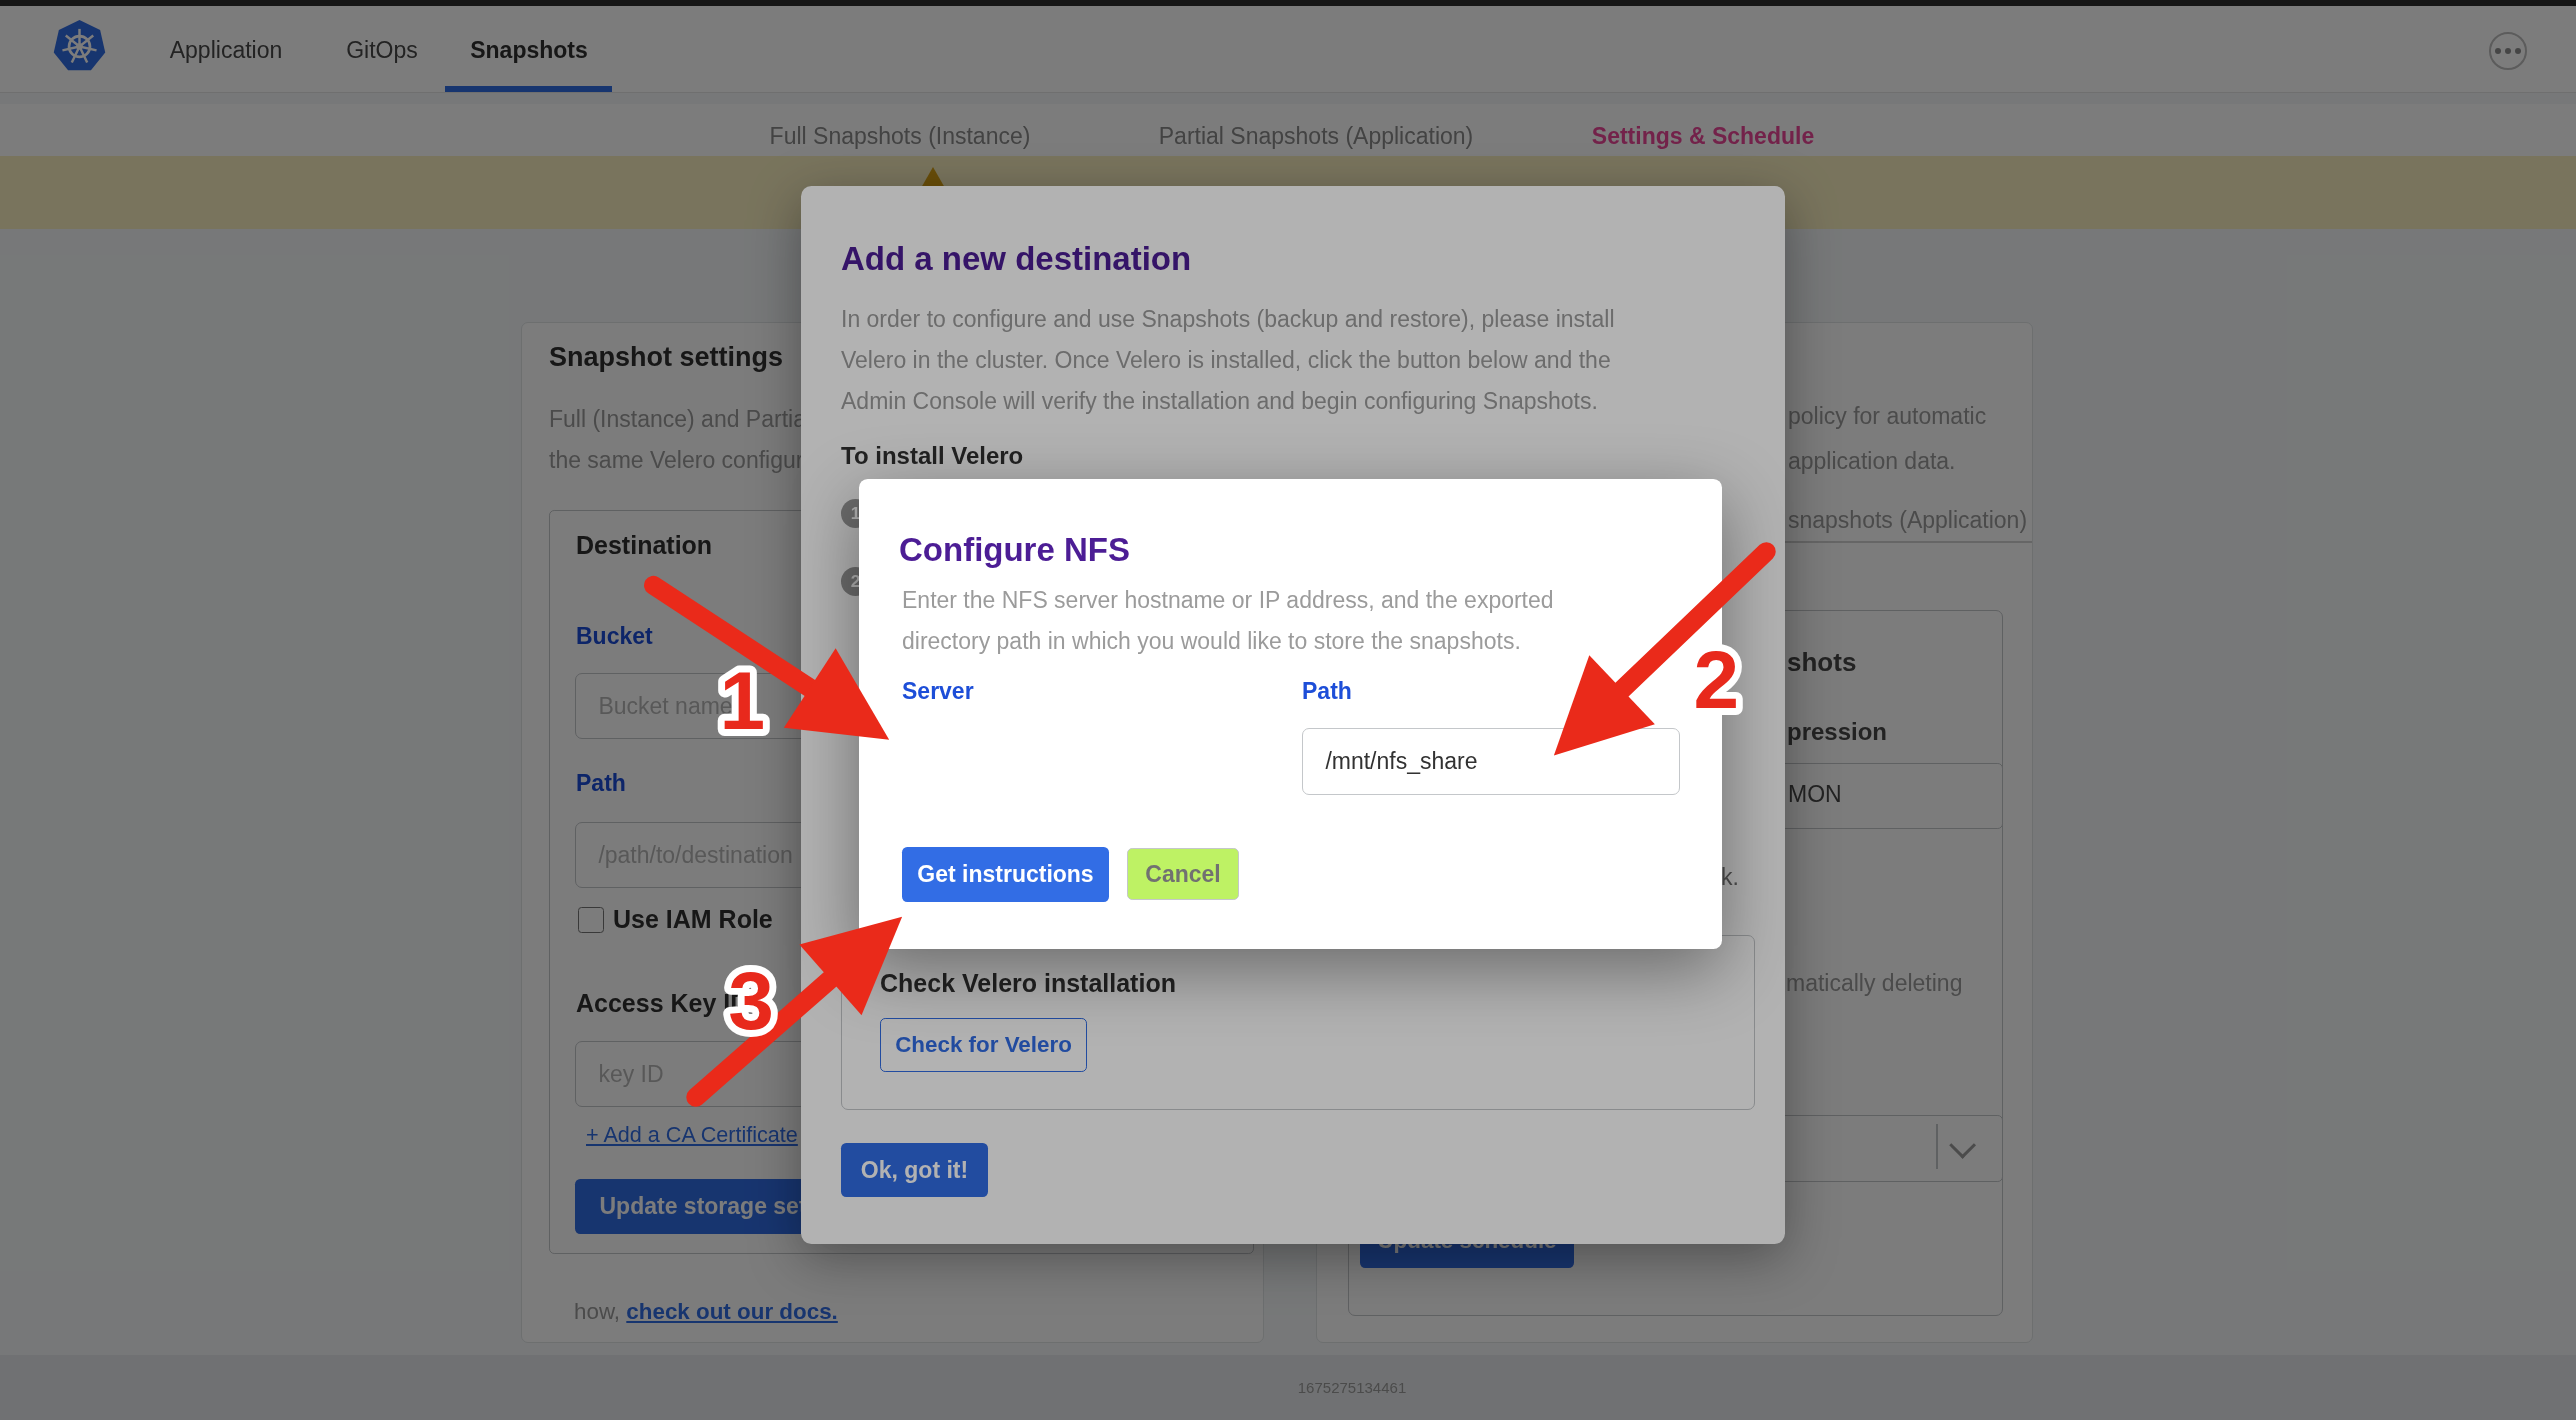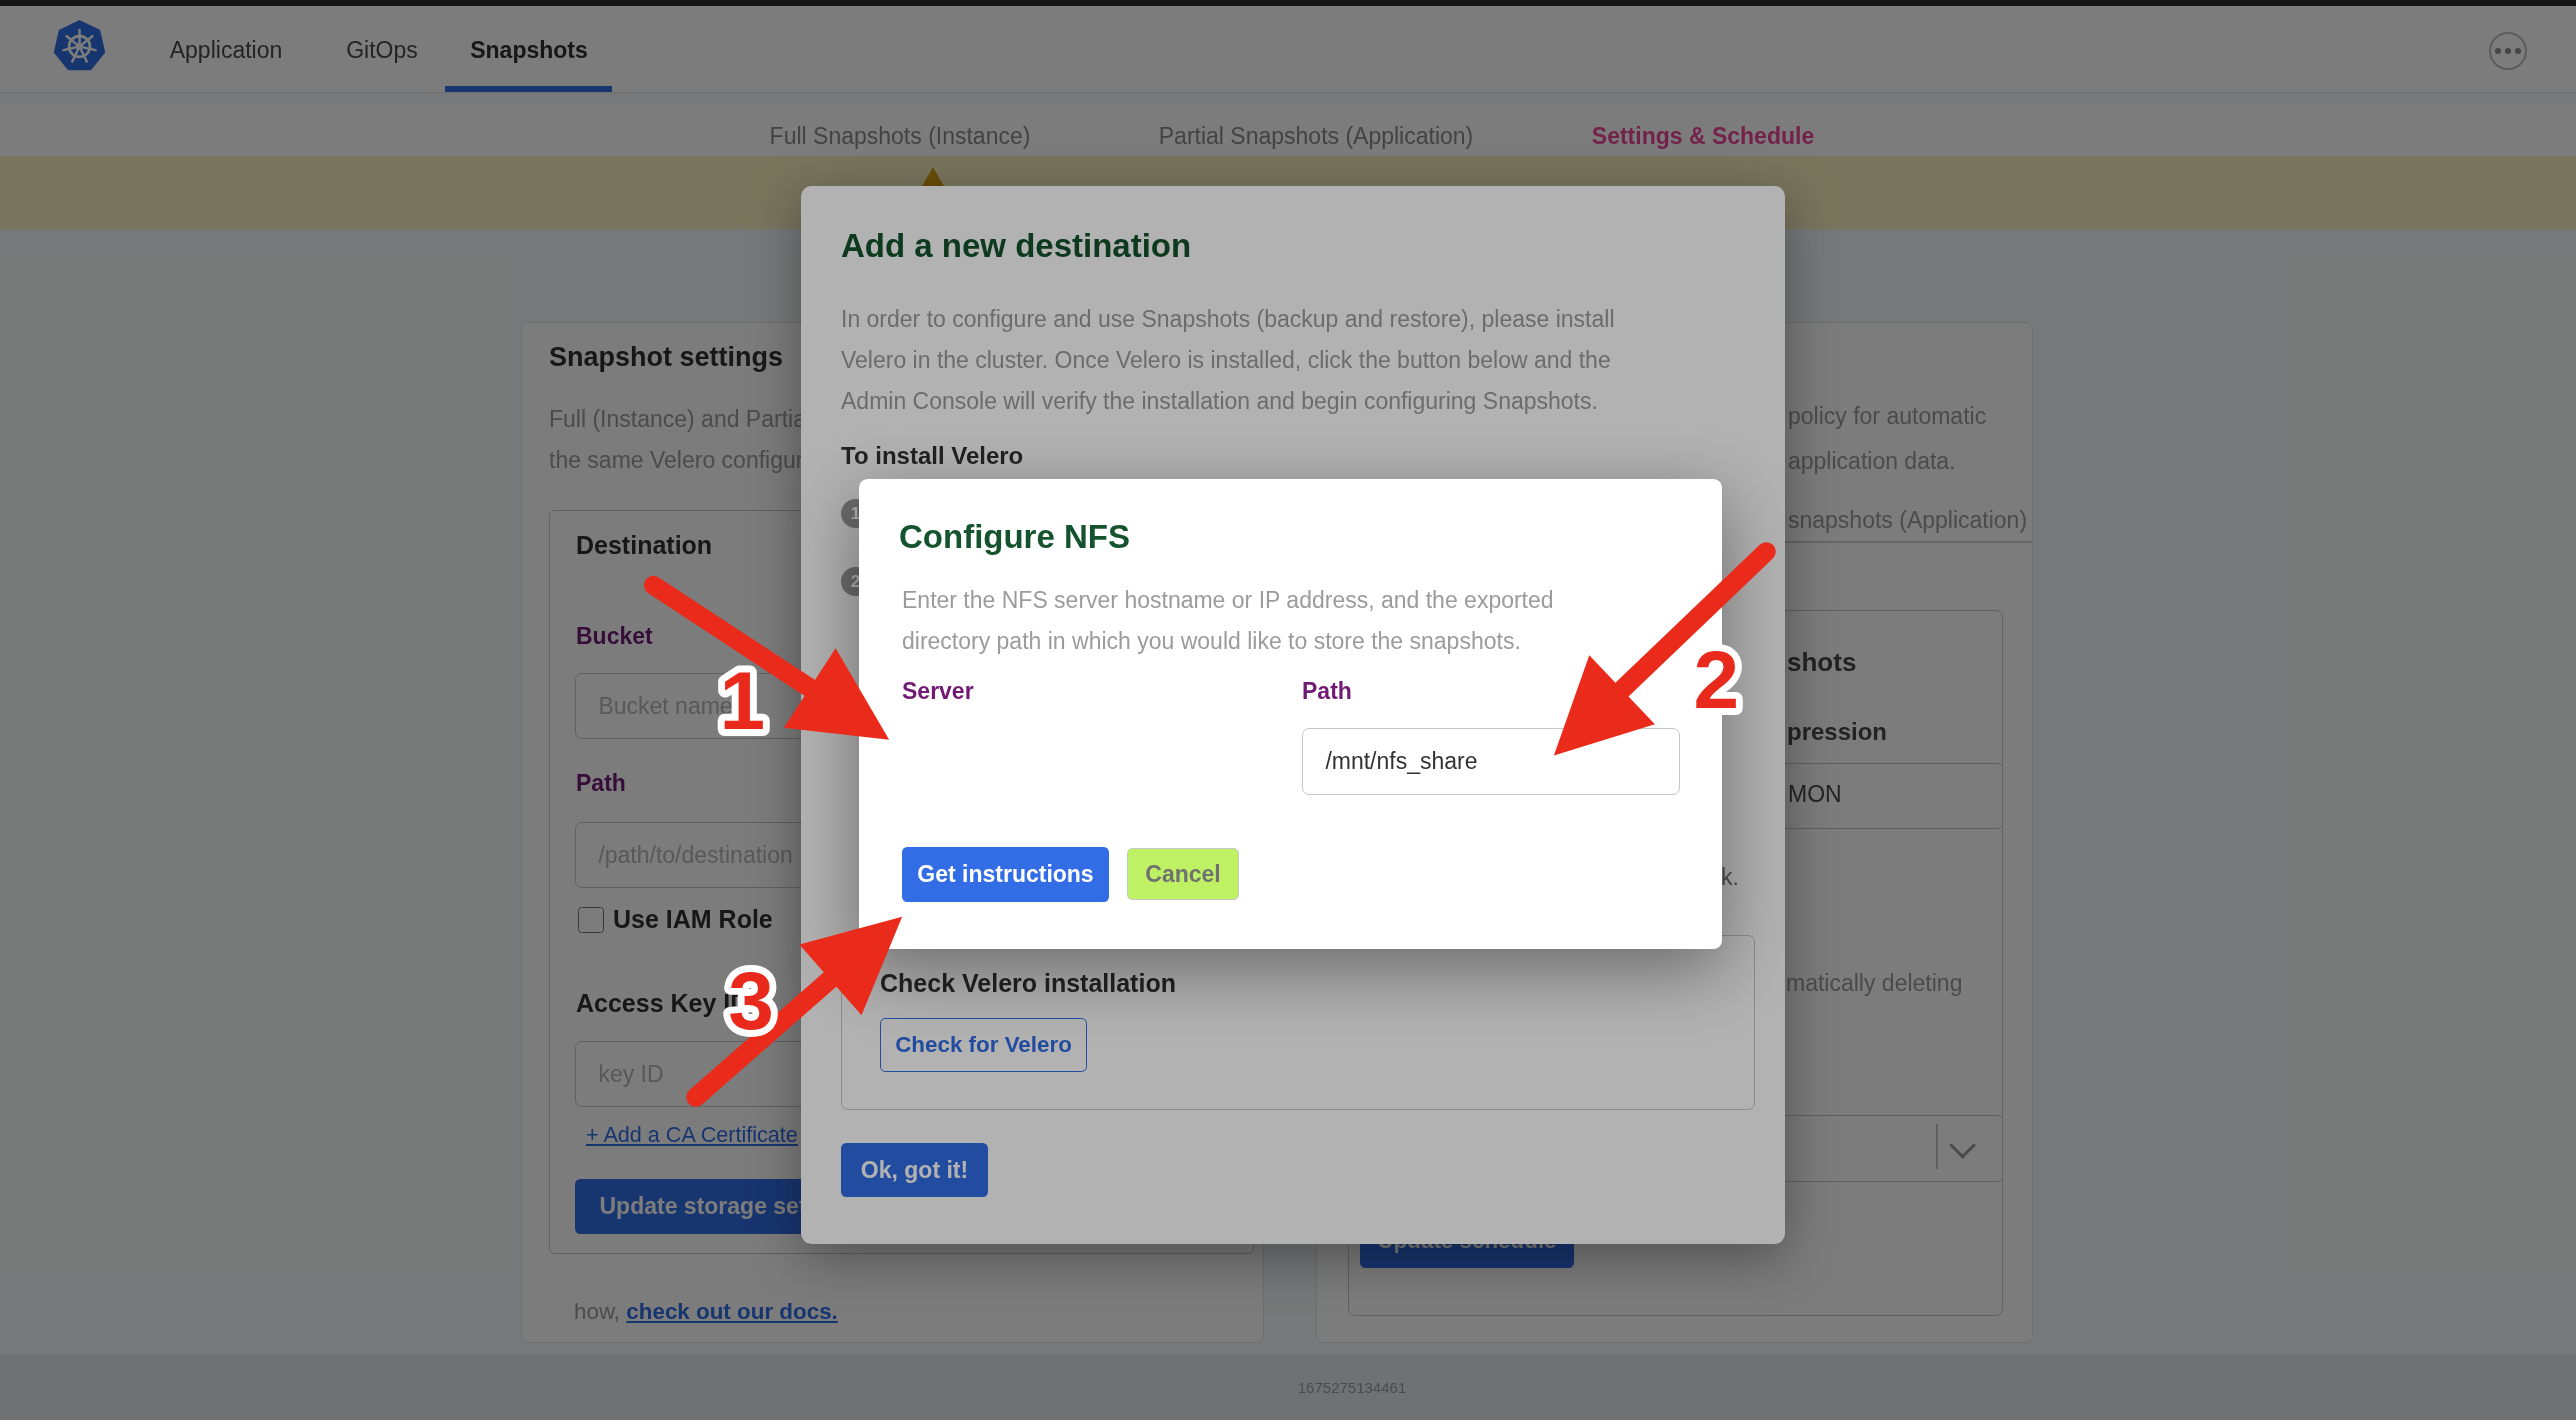--- a/index.html
+++ b/index.html
@@ -29,41 +29,41 @@
   #subnav-underline{left:1574px;top:58px;width:260px;height:6px;background:#326DE5;}
   
   #banner{left:0;top:156px;width:2576px;height:73px;background:#F9EFC0;}
   #banner-triangle{left:913px;top:11.2px;width:0;height:0;border-left:20px solid transparent;border-right:20px solid transparent;border-bottom:35px solid #D7A013;}
   
   .card{background:#FFFFFF;border:0.9px solid #E0E4E6;border-radius:7px;}
   #card-settings{left:521px;top:322px;width:741px;height:1019px;}
   #card-schedule{left:1316px;top:322px;width:715px;height:1019px;}
   .h-card{font-size:27px;font-weight:700;color:#323232;}
   .t-gray{font-size:23px;color:#9B9B9B;}
-  .t-label{font-size:23px;font-weight:700;color:#701a75;}
+  .t-label{font-size:23px;font-weight:700;color:#1d4ed8;}
   .t-label-lg{font-size:25px;font-weight:700;color:#323232;}
   .box{border:0.9px solid #C4C7CA;border-radius:5.2px;background:#FFFFFF;}
   .input{border:0.9px solid #C4C7CA;border-radius:7px;background:#FFFFFF;font-family:"Liberation Sans",sans-serif;
          font-size:23px;color:#323232;padding:0 0 0 22.4px;box-sizing:border-box;outline:none;}
   .input::placeholder{color:#B7B7B7;}
   .btn-primary{background:#326DE5;color:#FFFFFF;border:none;border-radius:5.2px;font-family:"Liberation Sans",sans-serif;
                font-size:23px;font-weight:700;cursor:pointer;}
   .btn-outline{background:#FFFFFF;color:#326DE5;border:1.7px solid #326DE5;border-radius:5.2px;font-family:"Liberation Sans",sans-serif;
                font-size:22.4px;font-weight:700;cursor:pointer;}
   .btn-plain{background:#bef264;color:#717171;border:0.9px solid #C4C7CA;border-radius:5.2px;font-family:"Liberation Sans",sans-serif;
              font-size:23px;font-weight:700;cursor:pointer;}
   .link{color:#326DE5;text-decoration:underline;cursor:pointer;}
   .checkbox{width:26px;height:26px;border:1.7px solid #767676;border-radius:3.5px;background:#FFFFFF;box-sizing:border-box;cursor:pointer;}
   .frag-bold{font-weight:700;color:#4A4A4A;white-space:nowrap;}
   
   #modal-dest{position:absolute;left:801px;top:186px;width:984px;height:1058px;background:#FFFFFF;border-radius:10.4px;
               box-shadow:0 14px 52px rgba(0,0,0,0.35);}
   #modal-nfs{position:absolute;left:859px;top:479px;width:863px;height:470px;background:#FFFFFF;border-radius:8.6px;
              box-shadow:0 21px 69px rgba(0,0,0,0.40);}
-  .modal-title{font-size:33px;font-weight:700;color:#14532d;}
+  .modal-title{font-size:33px;font-weight:700;color:#4c1d95;margin-top:13px;}
   .modal-body{font-size:23px;color:#9B9B9B;line-height:41px;}
   .step-circle{position:absolute;width:29px;height:29px;border-radius:50%;background:#9B9B9B;color:#FFFFFF;
                font-size:17.3px;font-weight:700;display:flex;align-items:center;justify-content:center;}
   
   #ellipsis{left:2489px;top:26px;width:38px;height:38px;border:2.6px solid #BDBDBD;border-radius:50%;box-sizing:border-box;
             display:flex;align-items:center;justify-content:center;gap:4.3px;cursor:pointer;}
   #ellipsis .dot{width:6px;height:6px;border-radius:50%;background:#8F8F8F;}
   .chevron{width:15.5px;height:15.5px;border-left:3.5px solid #9B9B9B;border-bottom:3.5px solid #9B9B9B;transform:rotate(-45deg);}
   #footerband{left:0;top:1355px;width:2576px;height:66px;background:#E7EAEC;}
   .divider-v{width:1.7px;background:#C4C7CA;}

